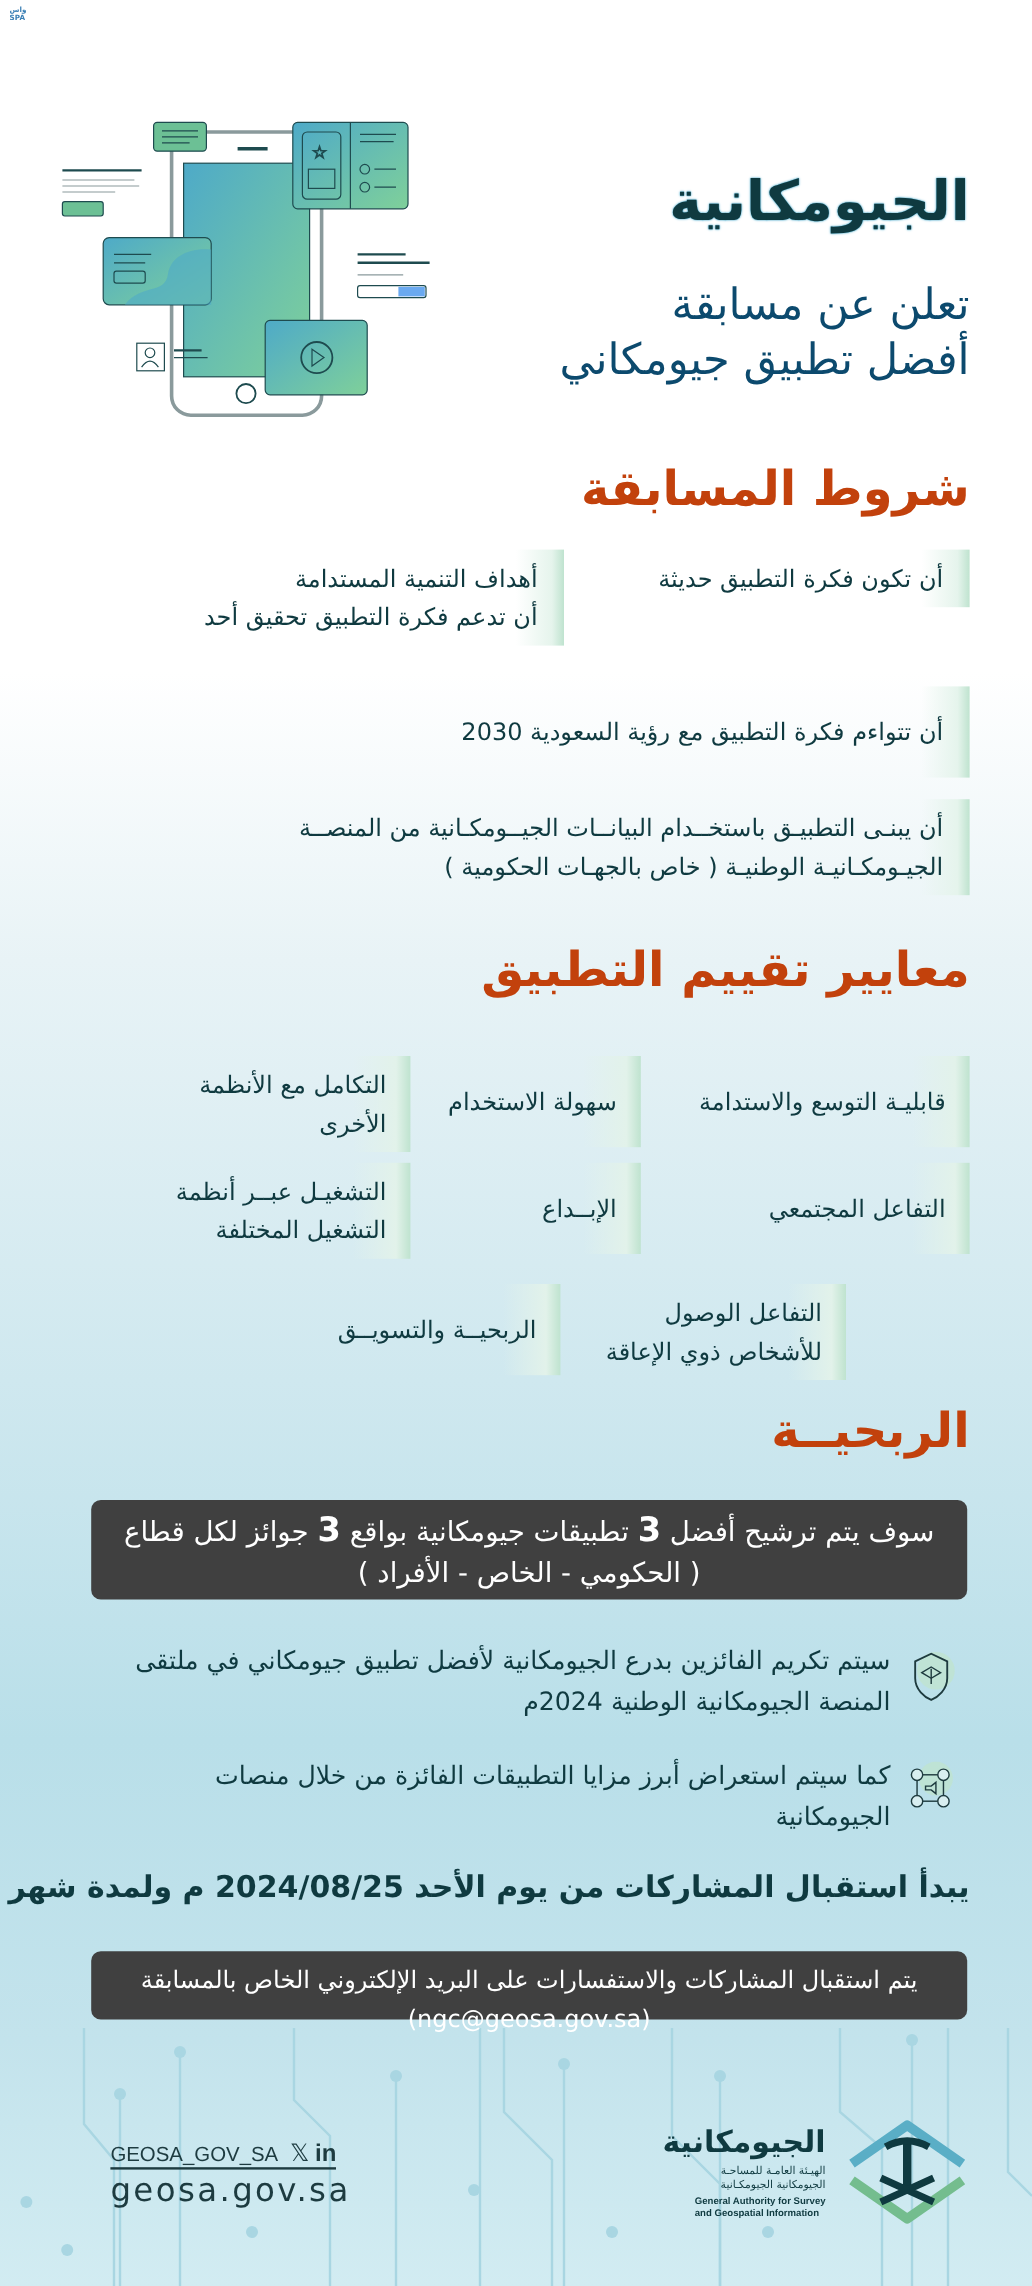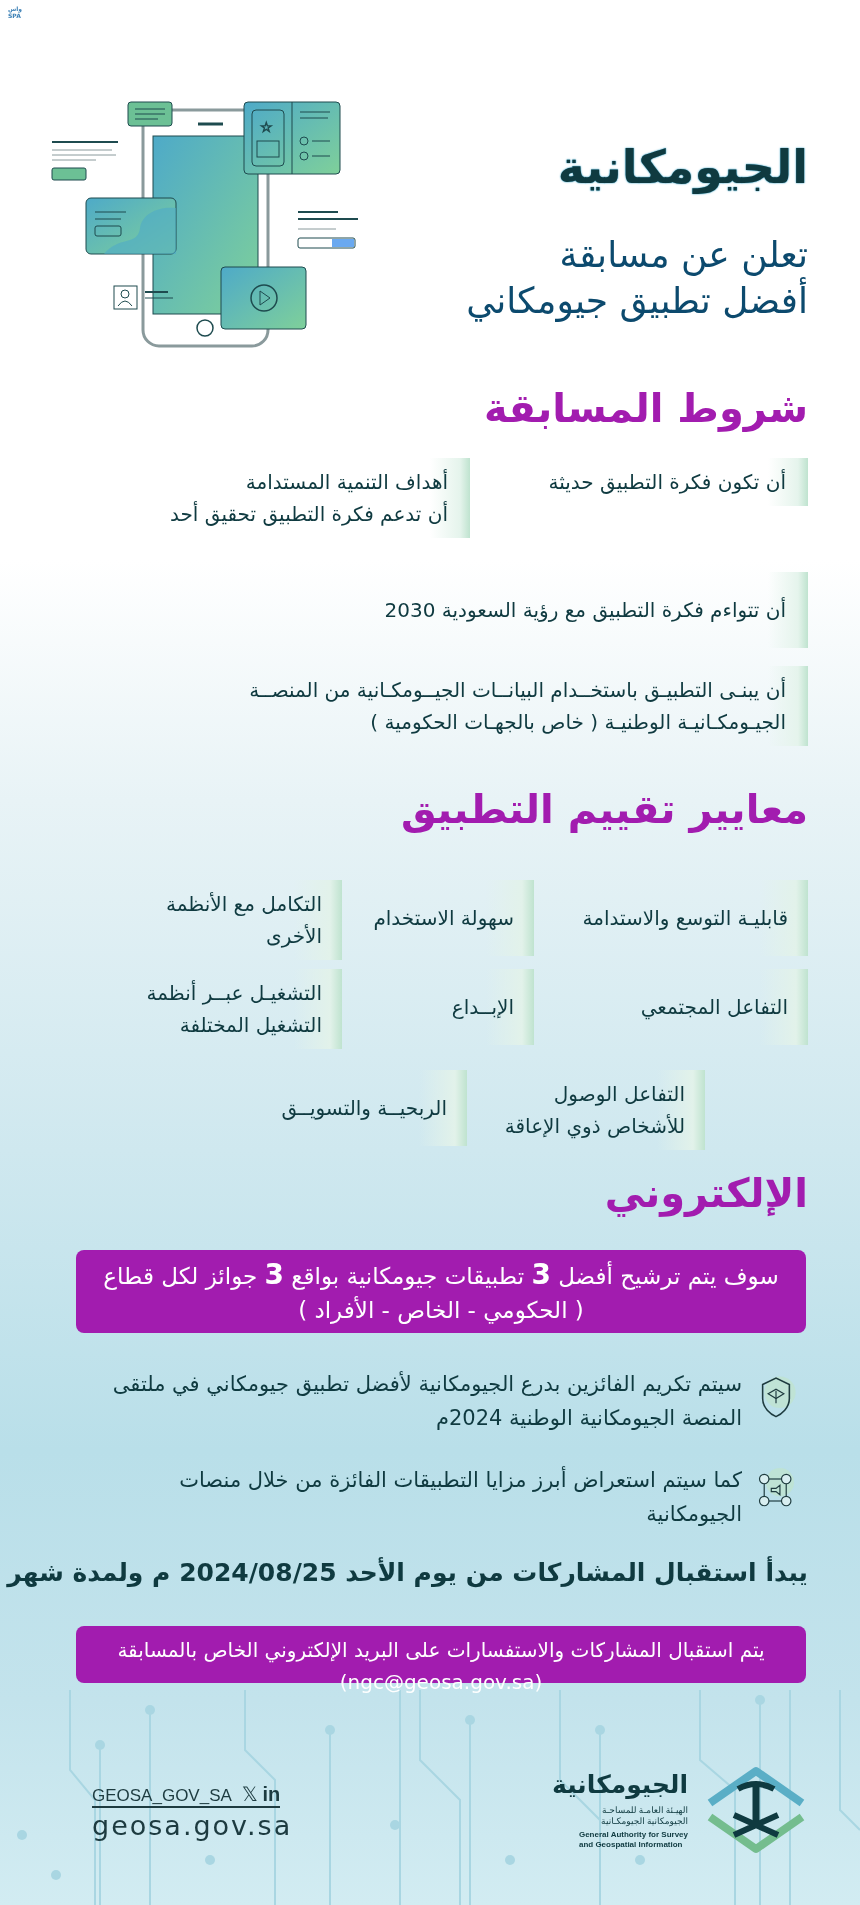--- a/index.html
+++ b/index.html
@@ -6,37 +6,37 @@
   body{width:860px;height:1905px;position:relative;overflow:hidden;
     font-family:"DejaVu Sans",sans-serif;
     background:linear-gradient(180deg,#ffffff 0px,#ffffff 560px,#e8f3f6 800px,#cfe8ef 1150px,#b9dfe9 1450px,#c3e3ec 1700px,#d2ecf2 1905px);
     color:#0f3a40;}
   .abs{position:absolute;}
   .rtl{direction:rtl;text-align:right;}
   .spa{left:8px;top:5px;width:20px;height:16px;font-size:6px;line-height:7px;color:#3a7fb5;font-weight:bold;letter-spacing:0;}
   .brand-title{right:52px;top:140px;font-size:46px;font-weight:bold;color:#0f3a40;
     text-shadow:0 0 1px #4ba9c9, 0 0 2px #4ba9c9;}
   .announce{right:52px;top:232px;font-size:36px;font-weight:normal;line-height:46px;color:#0c4a6e;}
-  .section-title{right:52px;font-size:40px;font-weight:bold;color:#a21caf;}
+  .section-title{right:52px;font-size:40px;font-weight:bold;color:#c2410c;}
   .cond{font-size:20px;line-height:32px;color:#0f3a40;padding:8px 22px 8px 14px;
     border-right:0;background:linear-gradient(270deg,#bfe3cf 0px,#e5f4ec 10px,rgba(255,255,255,0) 40px);}
   .crit{font-size:20px;line-height:32px;color:#0f3a40;padding:8px 20px 8px 10px;
     background:linear-gradient(270deg,#bfe3cf 0px,#e2f2ea 12px,rgba(255,255,255,0) 48px);}
-  .green-box{background:#a21caf;border-radius:8px;color:#fff;text-align:center;}
+  .green-box{background:#404040;border-radius:8px;color:#fff;text-align:center;}
   .prize-box{left:76px;top:1250px;width:730px;height:83px;font-size:23px;line-height:34px;padding-top:8px;box-sizing:border-box;}
   .prize-box b{font-size:28px;}
   .note{right:118px;font-size:21px;line-height:34px;color:#0f3a40;}
   .icon-circle{width:44px;height:44px;}
   .date{right:52px;top:1558px;font-size:25px;font-weight:bold;color:#0f3a40;}
   .email-box{left:76px;top:1615px;width:730px;height:57px;font-size:20px;line-height:32px;padding-top:8px;box-sizing:border-box;margin-top:11px;}
   .social{left:92px;top:1782px;font-size:17px;color:#1d3b40;font-family:"Liberation Sans",sans-serif;}
   .social-line{left:92px;top:1806px;width:188px;height:2px;background:#1d3b40;}
   .site{left:92px;top:1810px;font-size:27px;letter-spacing:2px;color:#1d3b40;font-family:"DejaVu Sans",sans-serif;}
   .org-ar{right:172px;top:1770px;font-size:25px;font-weight:bold;color:#0f3a40;}
-  .org-sub{right:172px;top:1805px;font-size:9px;line-height:11px;color:#0f3a40;text-align:right;font-family:Liberation Serif, serif;}
+  .org-sub{right:172px;top:1805px;font-size:9px;line-height:11px;color:#0f3a40;text-align:right;}
   .org-en{right:172px;top:1828px;font-size:8px;line-height:10px;color:#0f3a40;text-align:left;font-family:"Liberation Sans",sans-serif;font-weight:bold;}
 </style>
 </head>
 <body>
 
 <svg class="abs" style="left:0;top:1690px" width="860" height="215">
   <g stroke="#a9d6e2" stroke-width="2" fill="none">
     <path d="M70 0 V80 L95 110 V215"></path>
       <path d="M150 20 V215"></path>
       <path d="M100 55 V215"></path>
@@ -167,21 +167,21 @@
   <div>التشغيل المختلفة</div>
 </div>
 <div class="abs rtl crit" style="right:155px;top:1070px">
   <div>التفاعل الوصول</div>
   <div>للأشخاص ذوي الإعاقة</div>
 </div>
 <div class="abs rtl crit" style="right:393px;top:1070px;padding-top:22px;padding-bottom:22px">
     <div>الربحيــة والتسويــق</div>
   </div>
 
-<div class="abs rtl section-title" style="top:1170px">الإلكتروني</div>
+<div class="abs rtl section-title" style="top:1170px">الربحيــة</div>
 
 <div class="abs green-box prize-box" dir="rtl">
   <div>
     <span>سوف يتم ترشيح أفضل </span><b>3</b><span> تطبيقات جيومكانية بواقع </span><b>3</b><span> جوائز لكل قطاع</span>
   </div>
   <div>( الحكومي - الخاص - الأفراد )</div>
 </div>
 
 <svg class="abs icon-circle" style="left:754px;top:1375px" width="50" height="56" viewBox="0 0 50 56">
   <circle cx="30" cy="22" r="20" fill="#bfe3cf" opacity="0.8"></circle>

